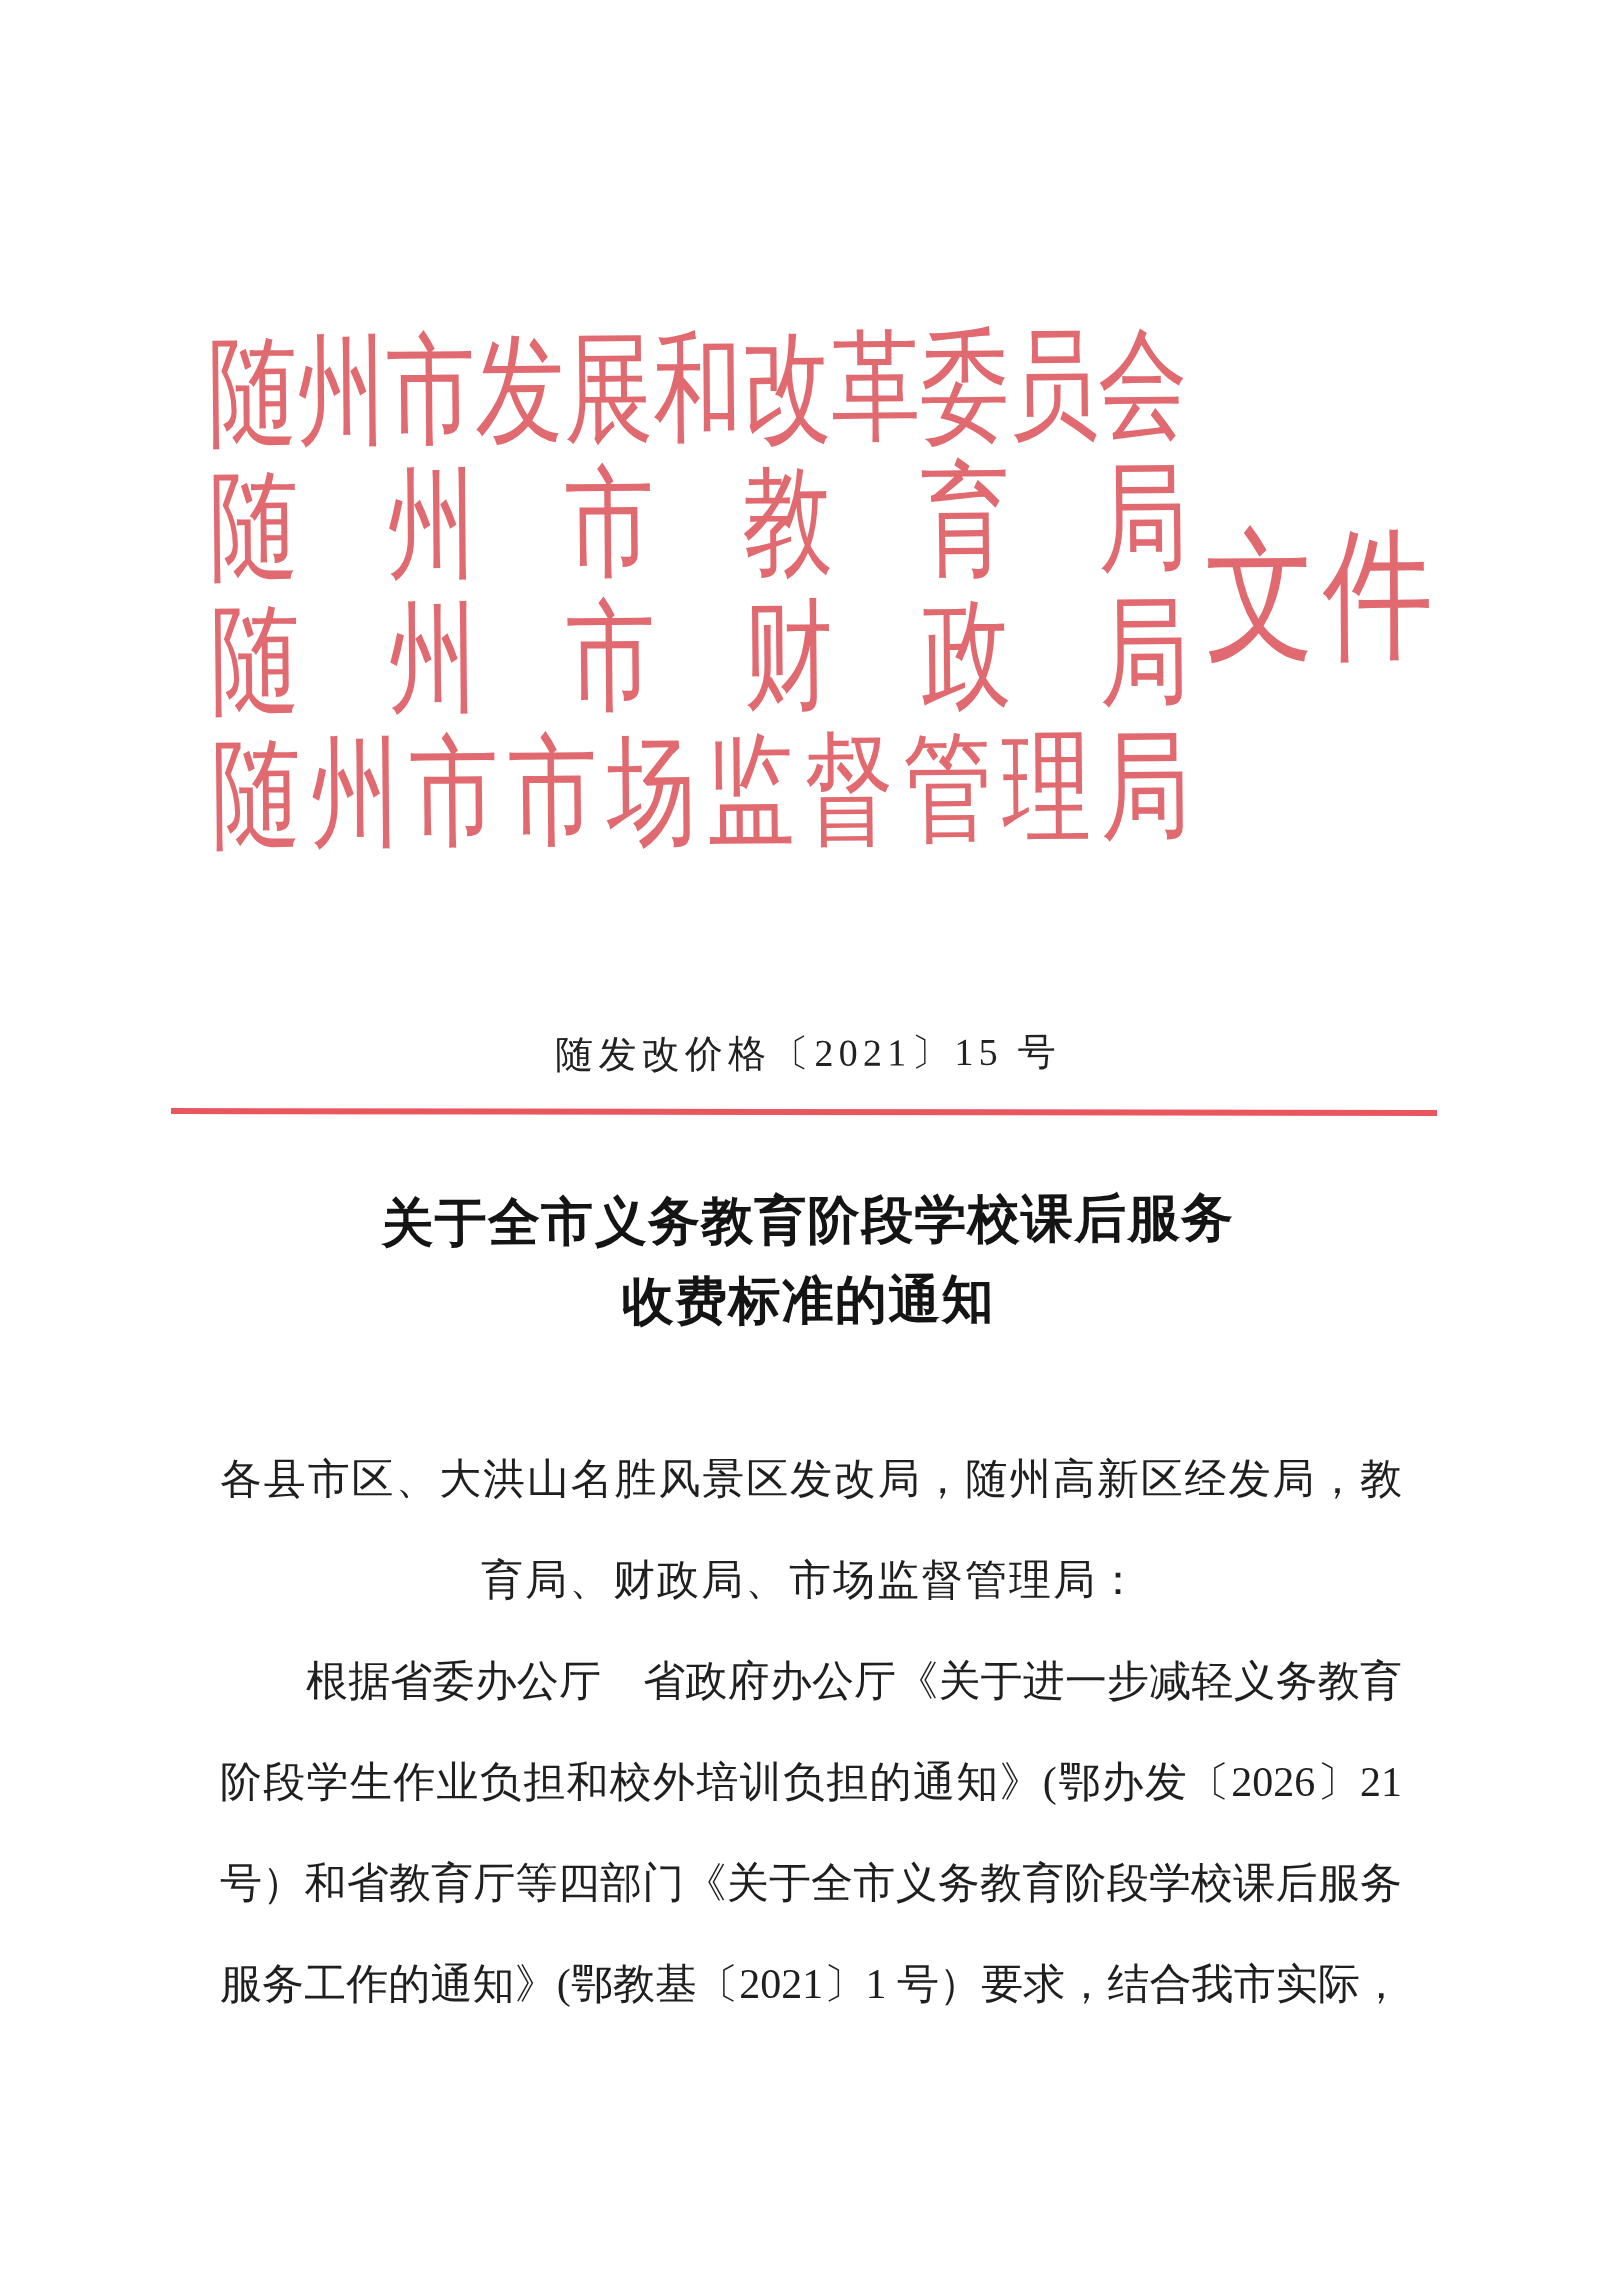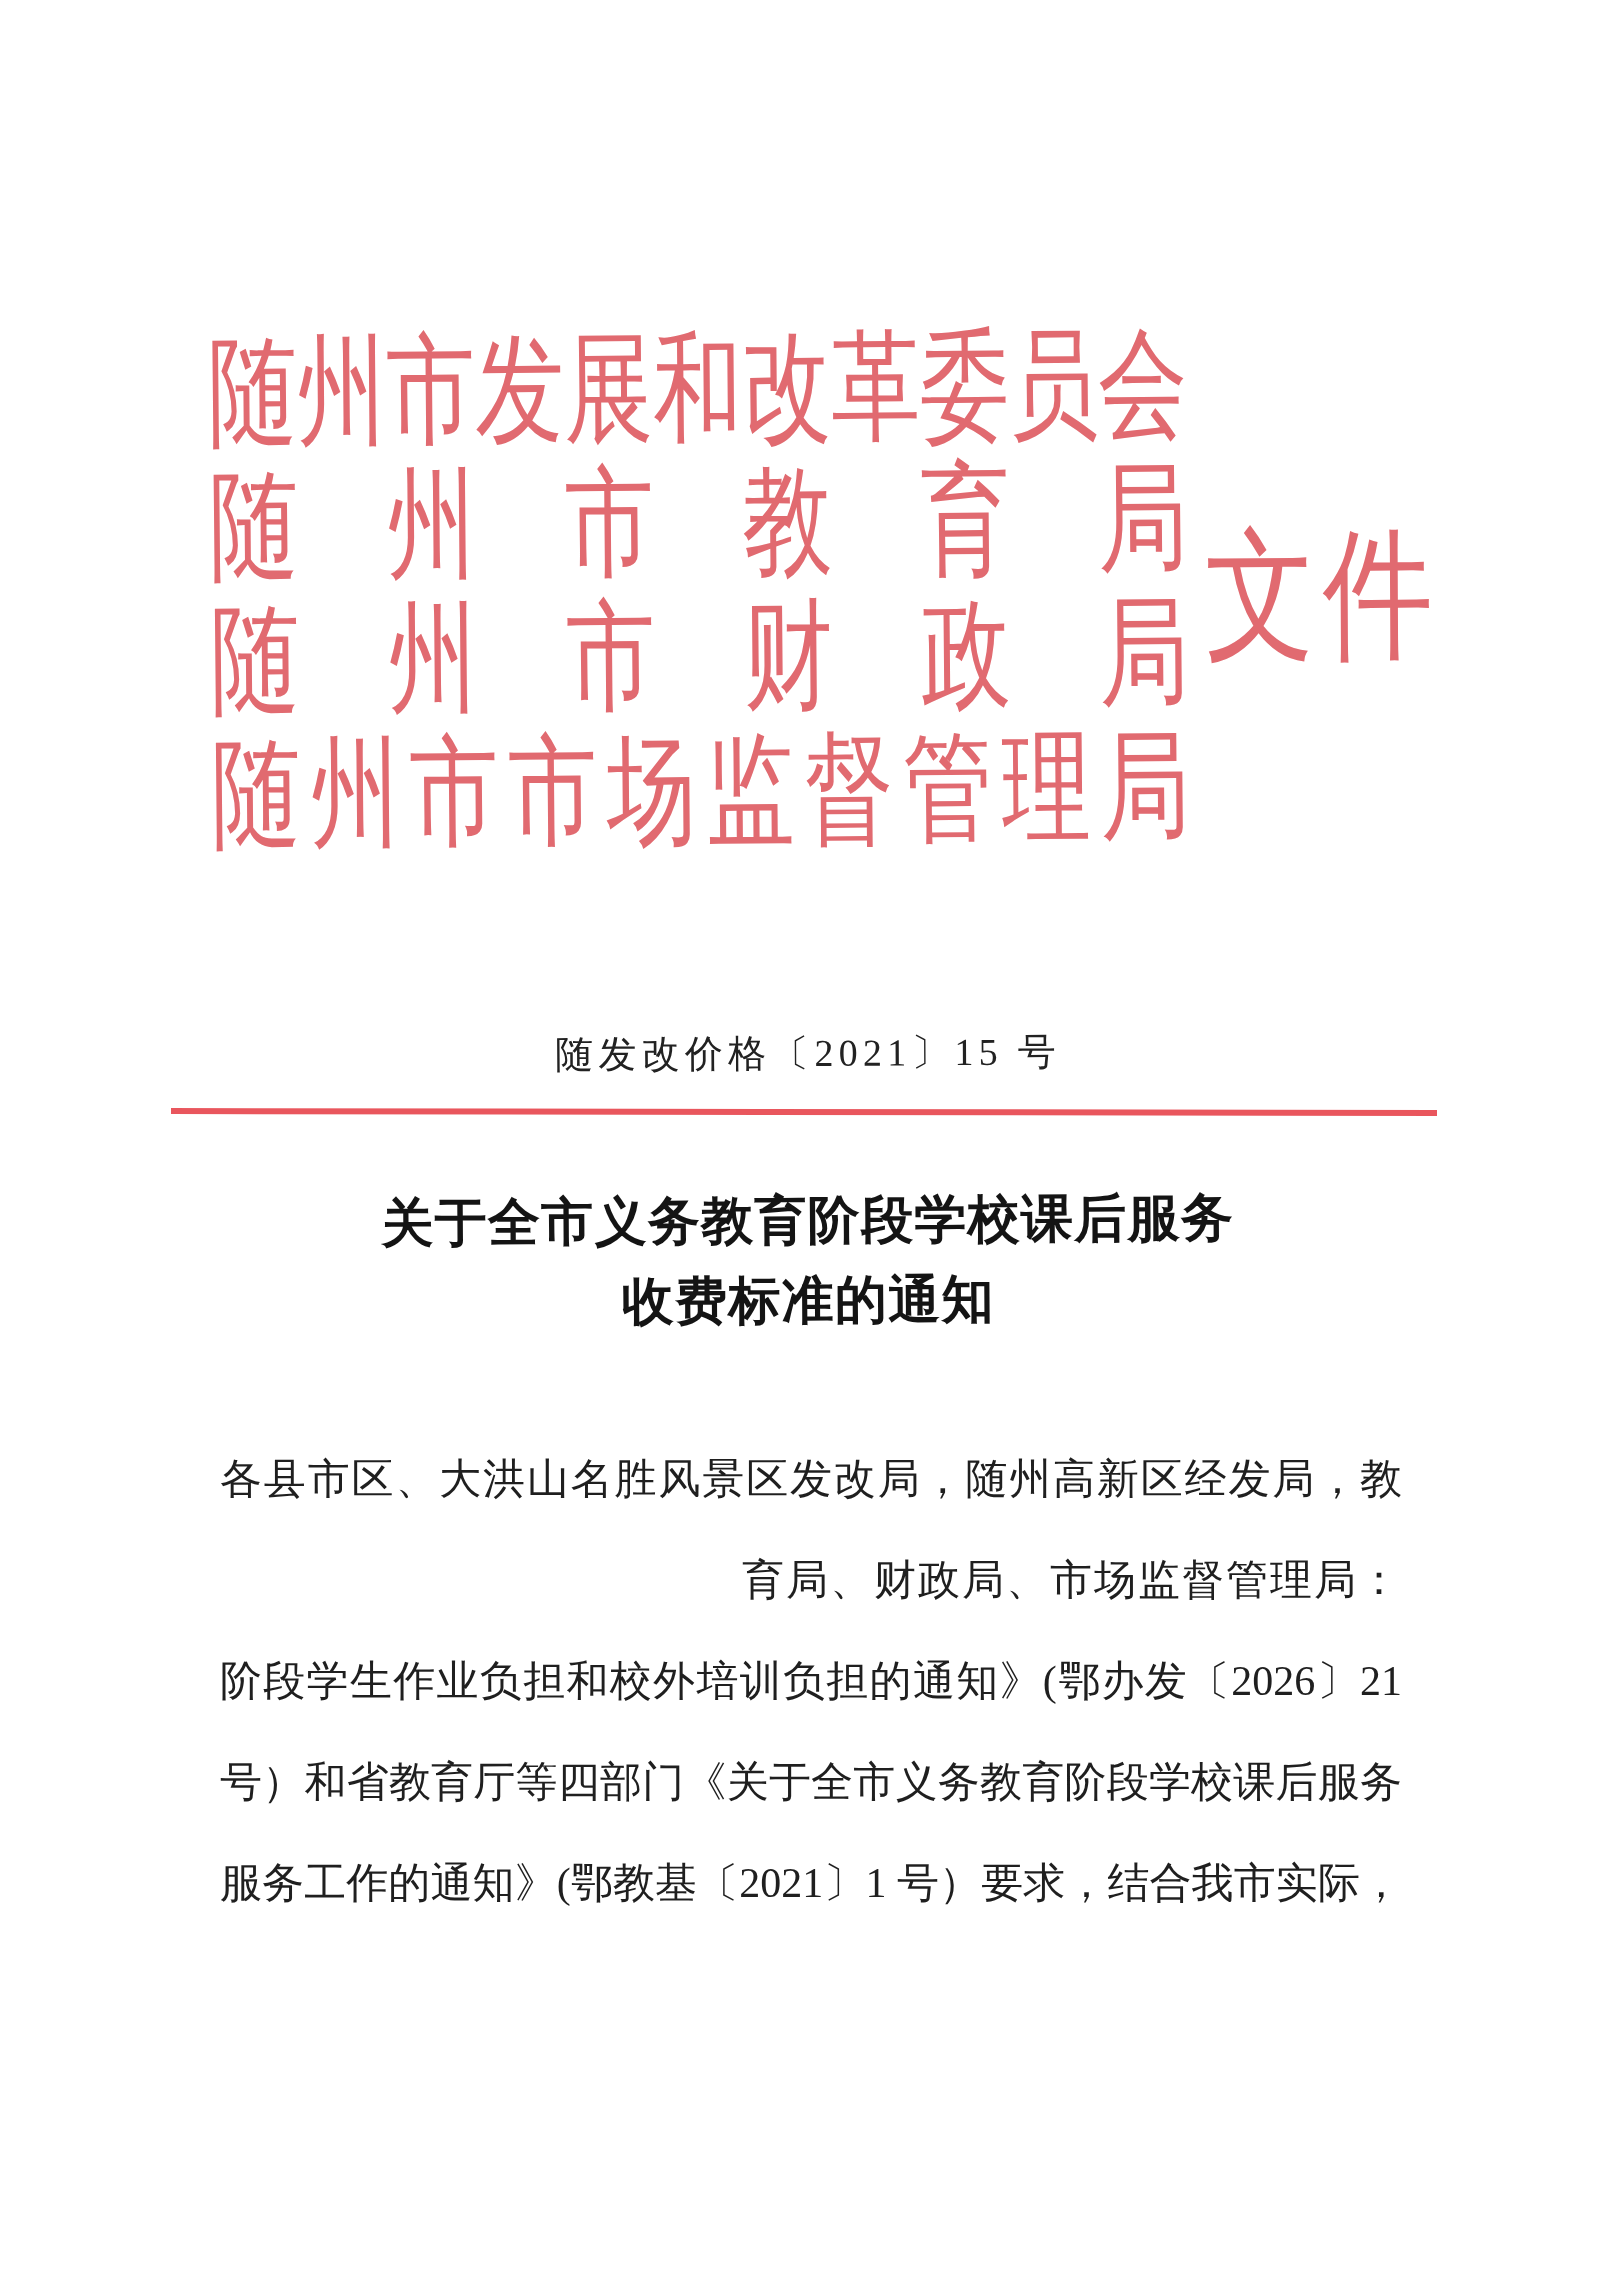--- a/index.html
+++ b/index.html
@@ -64,21 +64,21 @@
     font-size:42px;color:var(--body-ink);
   }
   .body-line{
     height:101px;line-height:101px;white-space:nowrap;
   }
   .body-line.justify{
     text-align:justify;text-align-last:justify;white-space:normal;
     overflow:hidden;
   }
   .body-line.left{
-    text-align:right;letter-spacing:2px;
+    text-align:center;letter-spacing:2px;
   }
   .body-line.indent{
     text-indent:86px;
   }
 </style>
 </head>
 <body>
 
 <div class="page">
 
@@ -133,19 +133,20 @@
   <div class="red-line"></div>
 
   <div class="title">
     <div>关于全市义务教育阶段学校课后服务</div>
     <div>收费标准的通知</div>
   </div>
 
   <div class="body-block" id="bodyBlock">
       <div class="body-line justify">各县市区、大洪山名胜风景区发改局，随州高新区经发局，教</div>
       <div class="body-line left">育局、财政局、市场监督管理局：</div>
+      <div class="body-line justify indent">根据省委办公厅　省政府办公厅《关于进一步减轻义务教育</div>
       <div class="body-line justify">阶段学生作业负担和校外培训负担的通知》(鄂办发〔2026〕21</div>
       <div class="body-line justify">号）和省教育厅等四部门《关于全市义务教育阶段学校课后服务</div>
       <div class="body-line justify">服务工作的通知》(鄂教基〔2021〕1 号）要求，结合我市实际，</div>
     </div>
 
 </div>
 
 
 </body></html>

